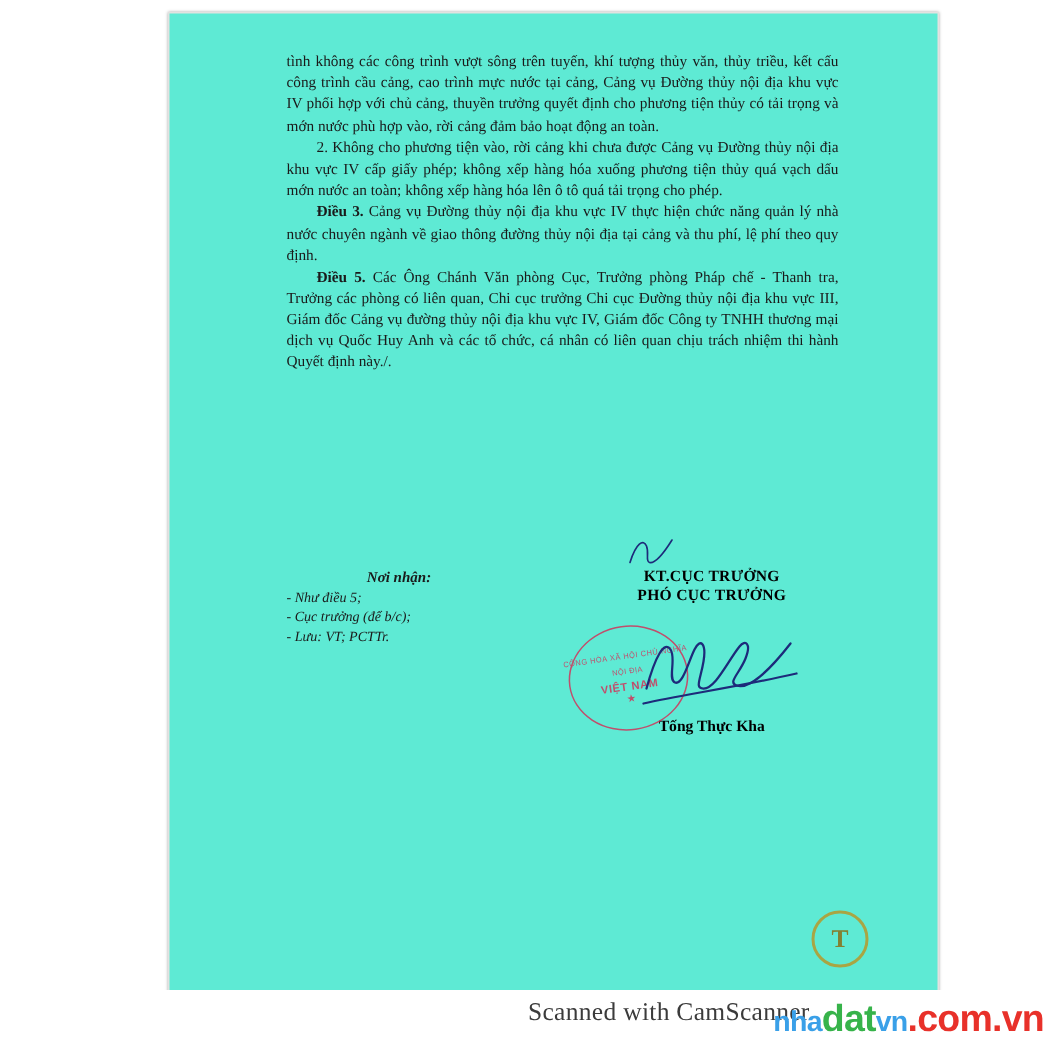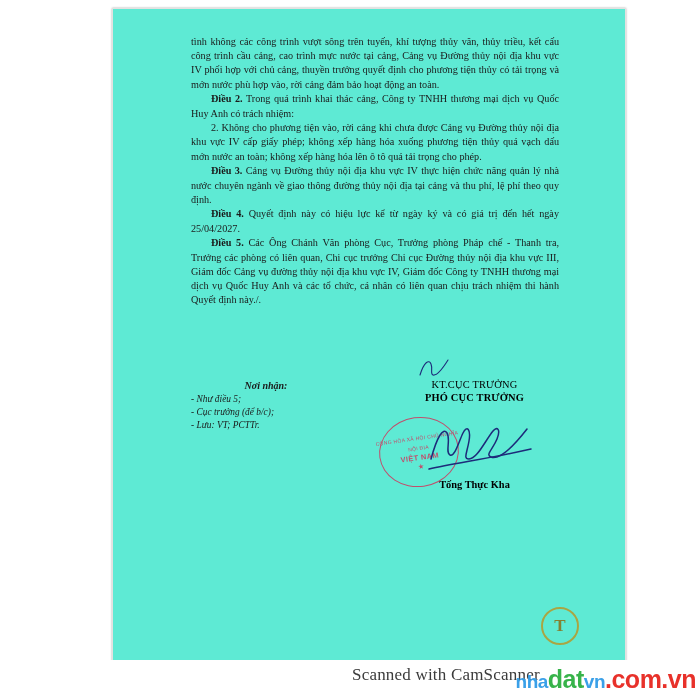--- a/index.html
+++ b/index.html
@@ -84,21 +84,21 @@
   }
 
   .signblock {
     position: absolute;
     left: 196px;
     top: 0;
     width: 175px;
     text-align: center;
   }
   .signblock .l1 {
-    font-weight: normal;
+    font-weight: bold;
     font-size: 10.4px;
     letter-spacing: 0.2px;
   }
   .signblock .l2 {
     font-weight: bold;
     font-size: 10.4px;
     letter-spacing: 0.2px;
     margin-top: 2px;
   }
   .signblock .signer {
@@ -235,29 +235,23 @@
     text-align: right;
   }
 </style>
 </head>
 <body>
 
 <div class="page-sheet">
 
   <div class="doc-body">
     <p class="para-noindent">tình không các công trình vượt sông trên tuyến, khí tượng thủy văn, thủy triều, kết cấu công trình cầu cảng, cao trình mực nước tại cảng, Cảng vụ Đường thủy nội địa khu vực IV phối hợp với chủ cảng, thuyền trưởng quyết định cho phương tiện thủy có tải trọng và mớn nước phù hợp vào, rời cảng đảm bảo hoạt động an toàn.</p>
-    <p class="para-indent">
-      <b class="art">Điều 2.</b><span> Trong quá trình khai thác cảng, Công ty TNHH thương mại dịch vụ Quốc Huy Anh có trách nhiệm:</span>
-    </p>
     <p class="para-indent">2. Không cho phương tiện vào, rời cảng khi chưa được Cảng vụ Đường thủy nội địa khu vực IV cấp giấy phép; không xếp hàng hóa xuống phương tiện thủy quá vạch dấu mớn nước an toàn; không xếp hàng hóa lên ô tô quá tải trọng cho phép.</p>
     <p class="para-indent">
       <b class="art">Điều 3.</b><span> Cảng vụ Đường thủy nội địa khu vực IV thực hiện chức năng quản lý nhà nước chuyên ngành về giao thông đường thủy nội địa tại cảng và thu phí, lệ phí theo quy định.</span>
-    </p>
-    <p class="para-indent">
-      <b class="art">Điều 4.</b><span> Quyết định này có hiệu lực kể từ ngày ký và có giá trị đến hết ngày 25/04/2027.</span>
     </p>
     <p class="para-indent">
       <b class="art">Điều 5.</b><span> Các Ông Chánh Văn phòng Cục, Trưởng phòng Pháp chế - Thanh tra, Trưởng các phòng có liên quan, Chi cục trưởng Chi cục Đường thủy nội địa khu vực III, Giám đốc Cảng vụ đường thủy nội địa khu vực IV, Giám đốc Công ty TNHH thương mại dịch vụ Quốc Huy Anh và các tổ chức, cá nhân có liên quan chịu trách nhiệm thi hành Quyết định này./.</span>
     </p>
   </div>
 
   <div class="sig-area">
 
     <div class="recipients">
       <div class="title">Nơi nhận:</div>

